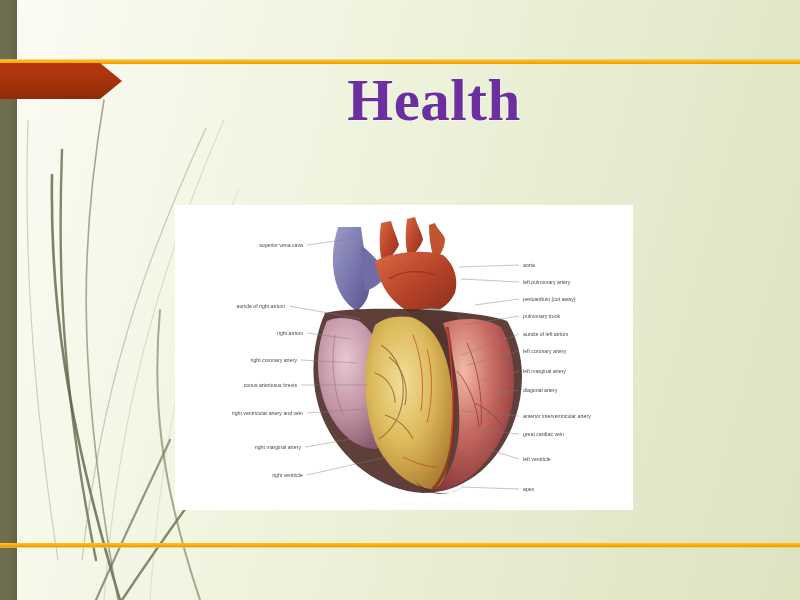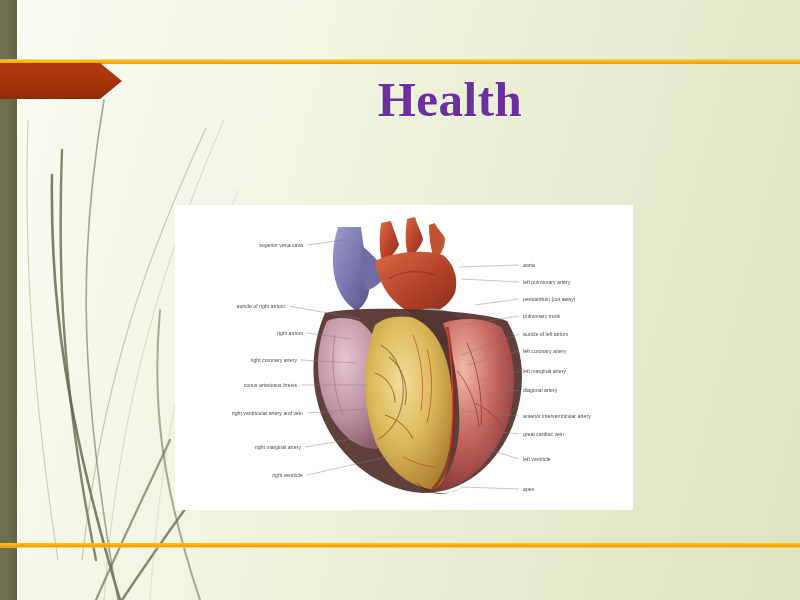--- a/index.html
+++ b/index.html
@@ -73,27 +73,27 @@
     width: 122px;
     height: 36px;
     background: linear-gradient(180deg, #b5370f 0%, #a93409 45%, #8e2b07 100%);
     clip-path: polygon(0 0, 100px 0, 122px 50%, 100px 100%, 0 100%);
     z-index: 7;
   }
 
   
   #page-title {
     position: absolute;
-    left: 140px;
+    left: 124px;
     top: 72px;
     width: 620px;
     text-align: center;
     font-family: "Liberation Serif", "DejaVu Serif", serif;
     font-weight: bold;
-    font-size: 49px;
+    font-size: 59px;
     line-height: 56px;
     color: #6b2fa0;
     letter-spacing: .5px;
     text-shadow: 1px 1px 0 rgba(255,255,255,.55);
     z-index: 8;
   }
 
   
   #diagram-panel {
     position: absolute;

